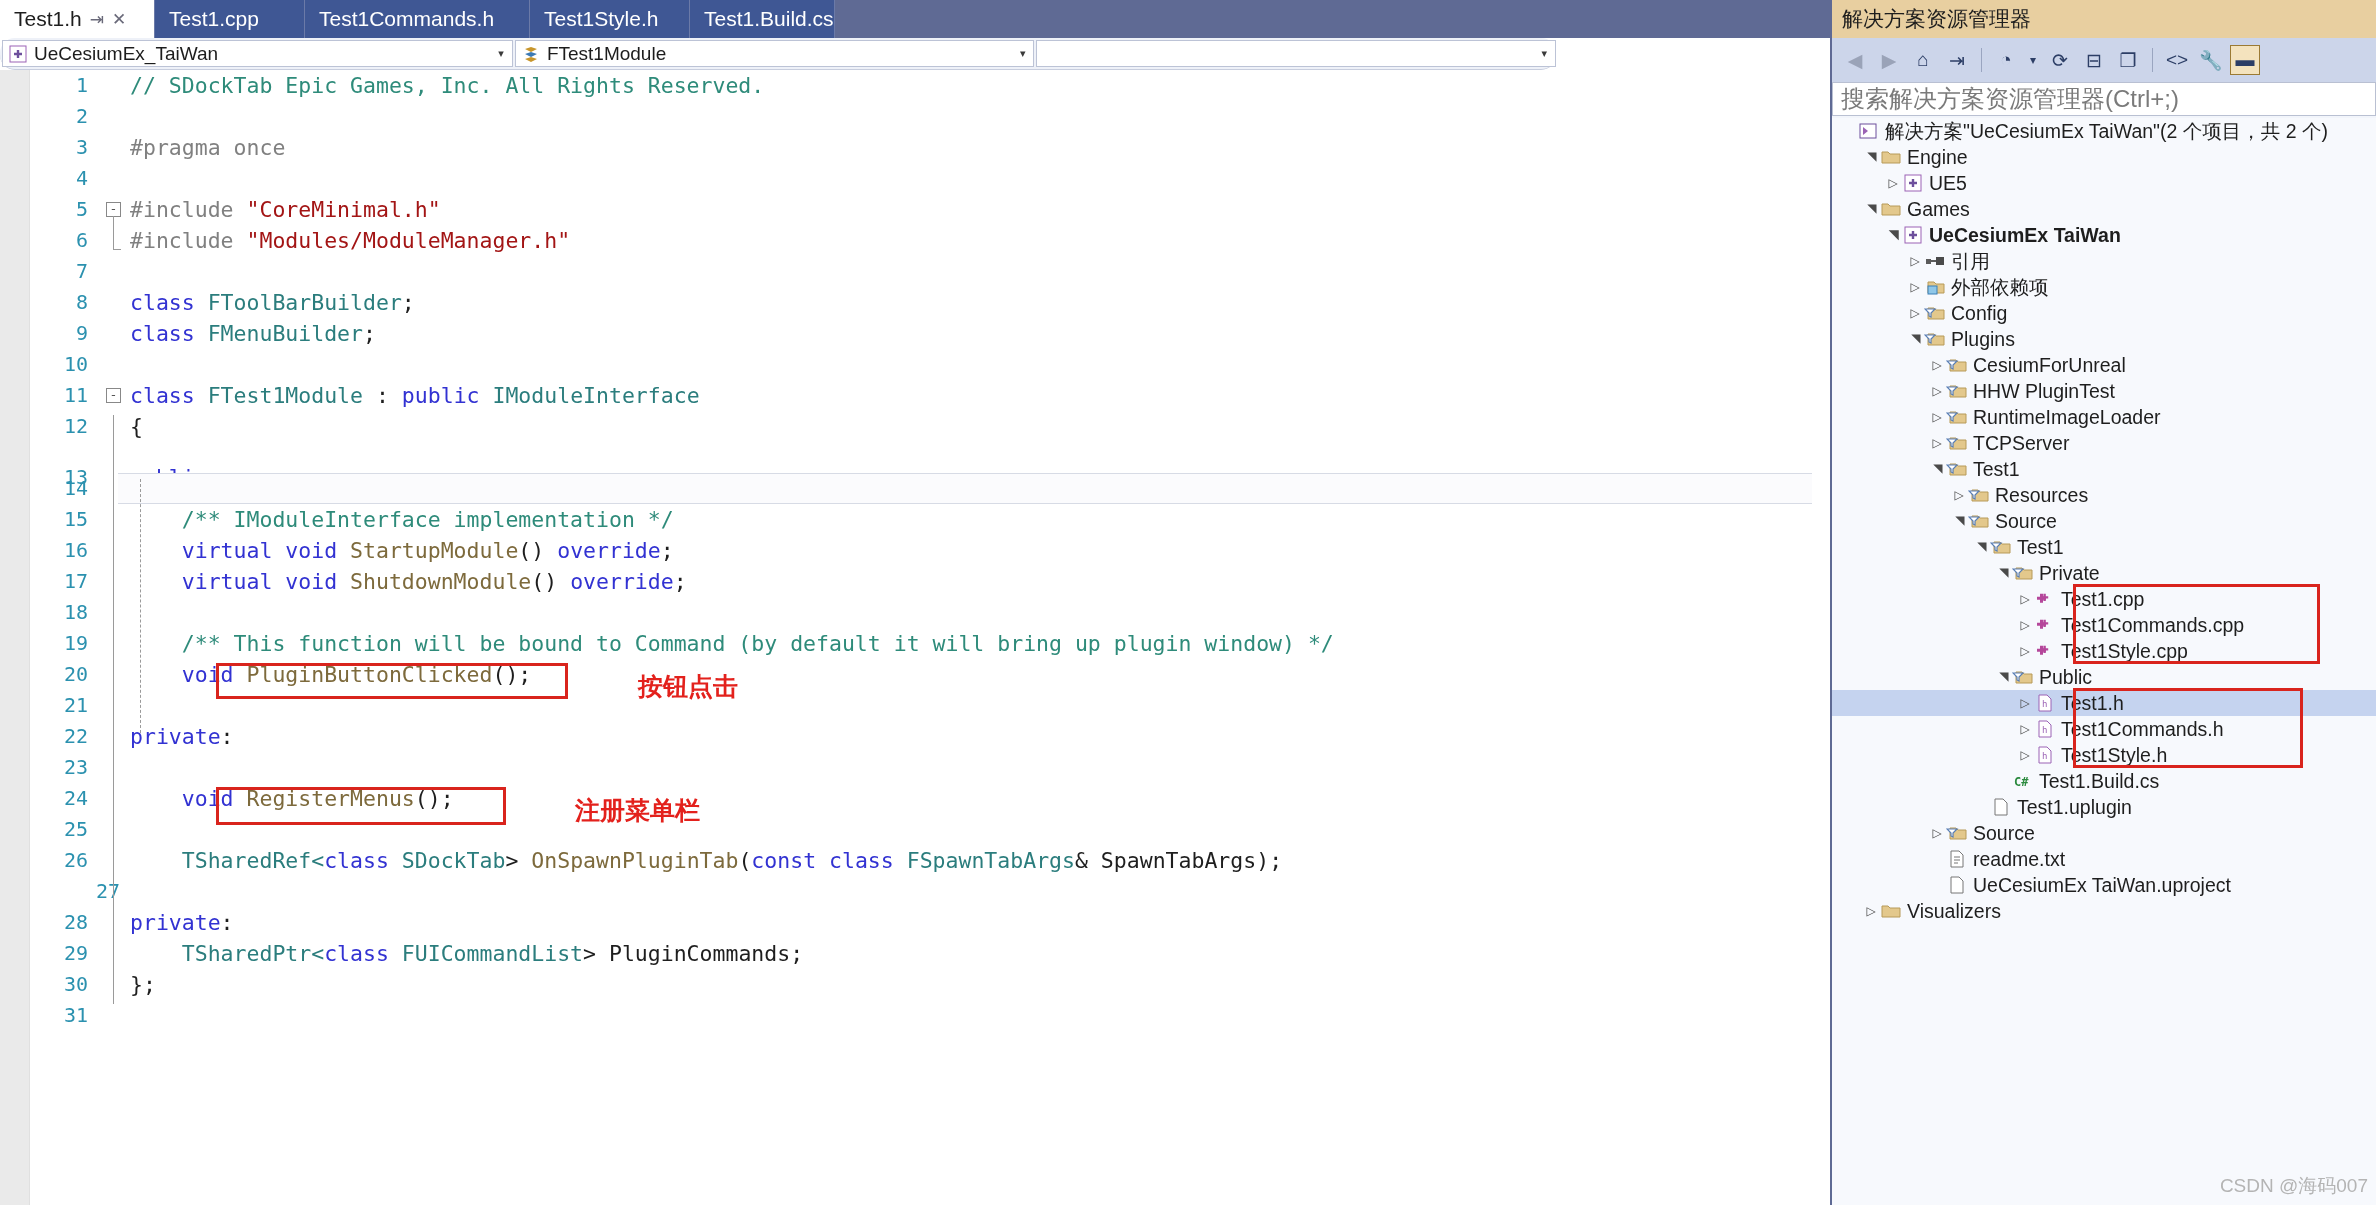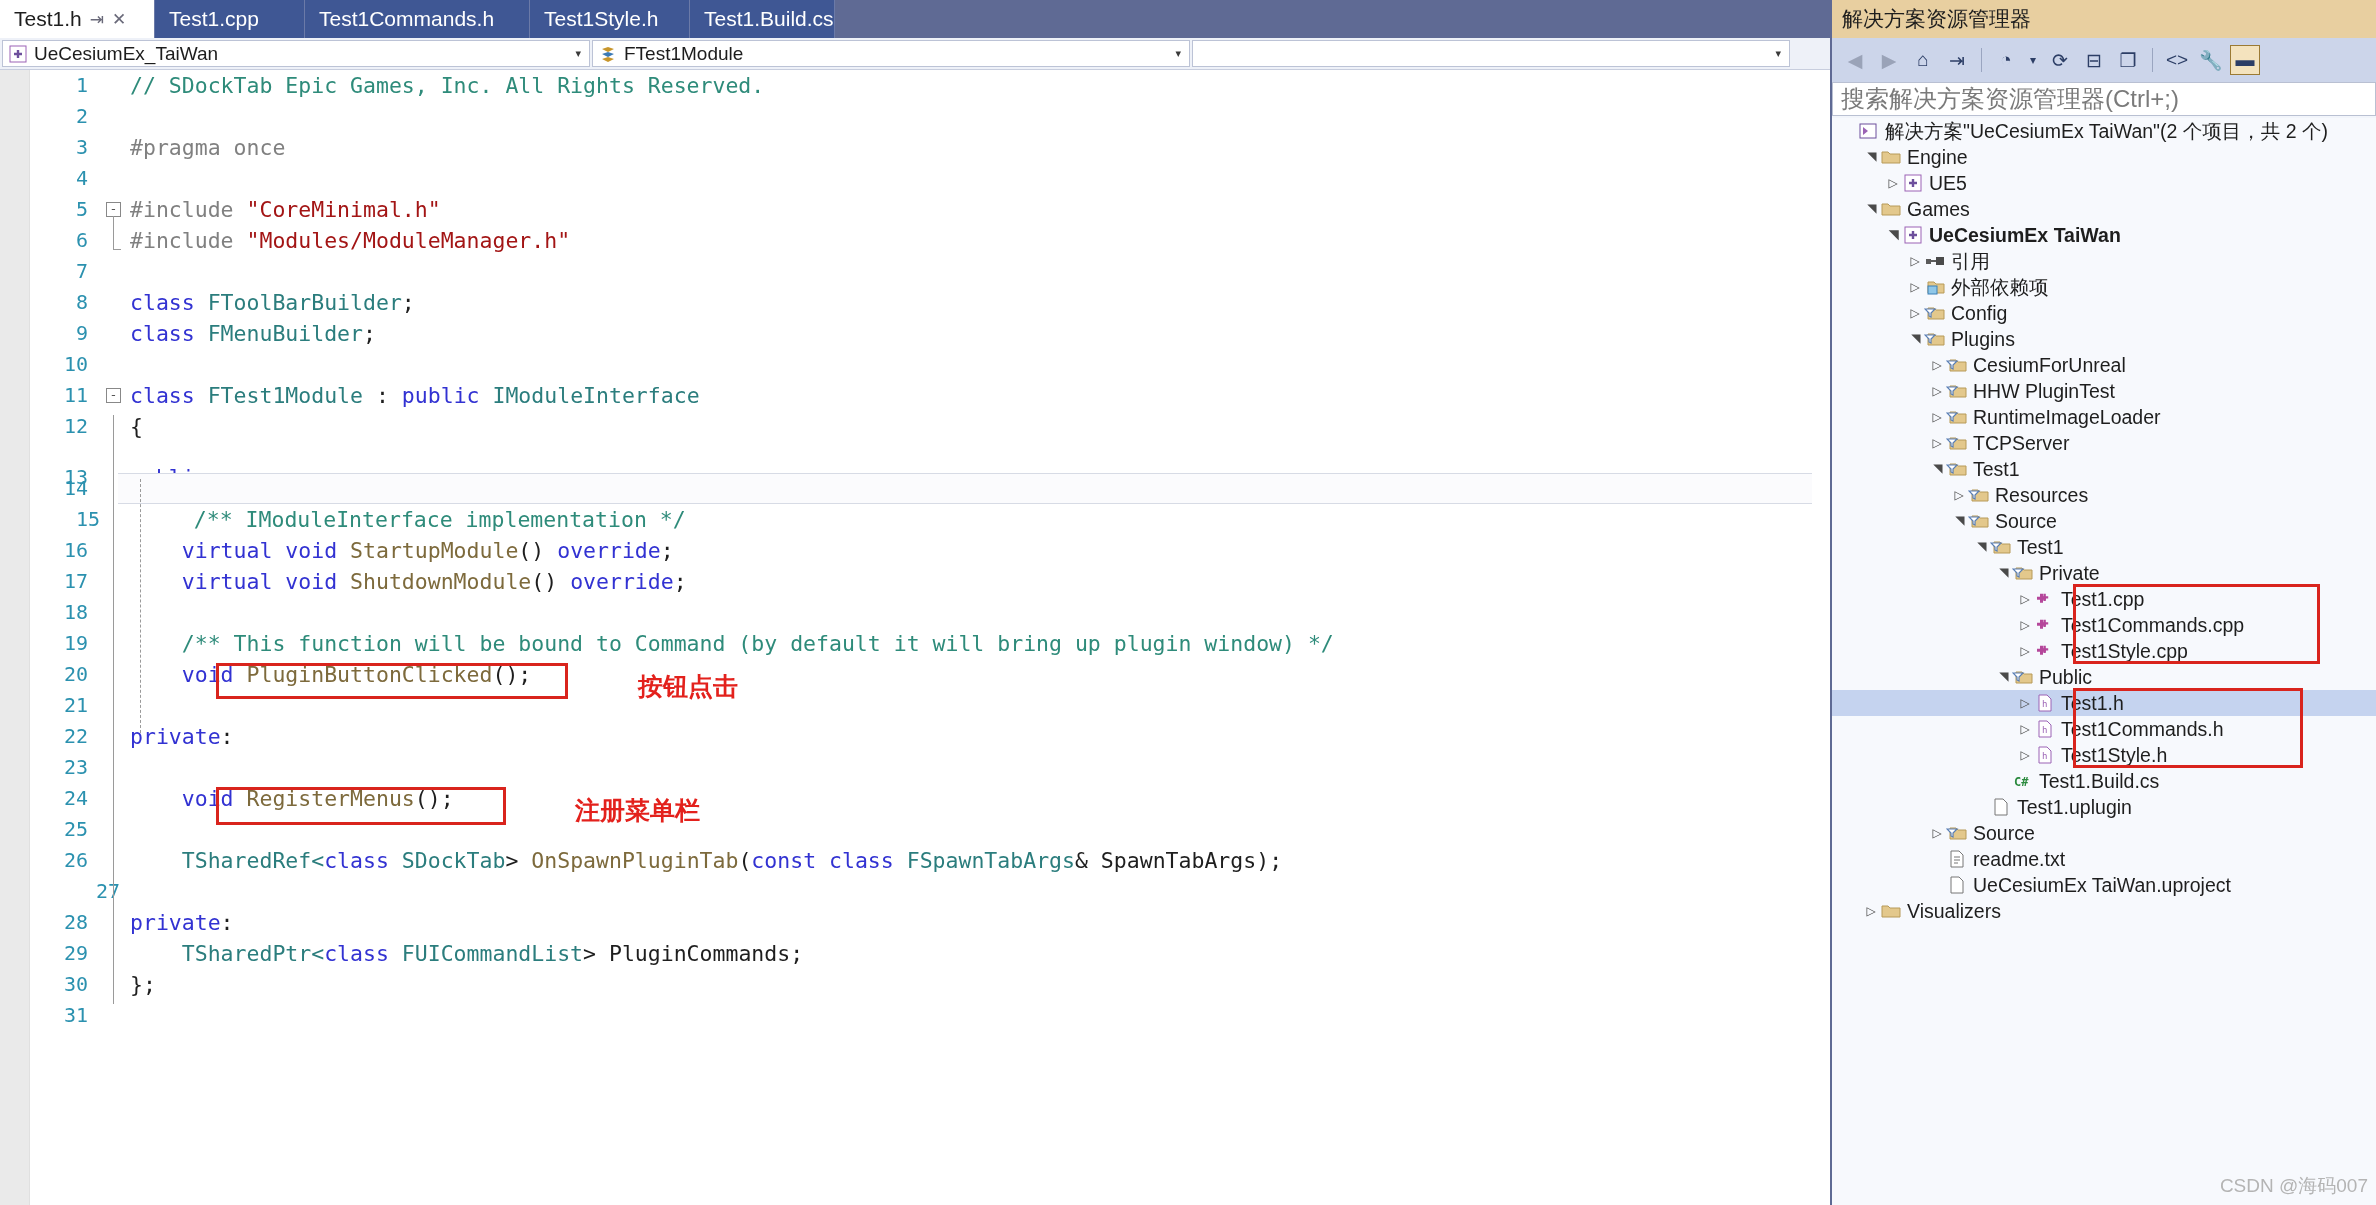--- a/index.html
+++ b/index.html
@@ -31,23 +31,23 @@
   .tab.active .pin, .tab.active .close{ color:#6a6a7a; }
   #tabstrip-right{
     position:absolute; right:0; top:0; height:38px;
     display:flex; align-items:center; gap:14px; padding-right:10px;
     color:#e8ecf6; font-size:16px;
   }
   #tabstrip-right .gl{ cursor:default; }
 
   
   #navbar{
-    position:absolute; left:0; top:38px; width:1830px; height:32px;
+    position:absolute; left:0; top:38px; width:1556px; height:32px;
     background:#eef1f8; border-bottom:1px solid #c8cede;
-    display:flex; align-items:stretch;
+    display:flex; align-items:stretch;border-radius:15px;
   }
   .navsel{
     display:flex; align-items:center; gap:7px;
     background:#ffffff; border:1px solid #bcc3d6; margin:2px 0 2px 2px;
     font-size:19px; color:#1c1c1c; padding:0 6px;
     position:relative;
   }
   .navsel .caret{ position:absolute; right:8px; font-size:11px; color:#3a3a3a;}
   #nav-class{ width:588px; }
   #nav-member{ width:598px; }
@@ -250,21 +250,21 @@
       <div class="line" style="top: 124px; position: absolute; left: 0px; right: 0px;"><span class="ln">5</span><span class="fold">-</span><span class="lt"><span class="c-pre">#include </span><span class="c-str">"CoreMinimal.h"</span></span></div>
       <div class="line" style="top: 155px; position: absolute; left: 0px; right: 0px;"><span class="ln">6</span><span class="lt"><span class="c-pre">#include </span><span class="c-str">"Modules/ModuleManager.h"</span></span></div>
       <div class="line" style="top: 186px; position: absolute; left: 0px; right: 0px;"><span class="ln">7</span><span class="lt"></span></div>
       <div class="line" style="top: 217px; position: absolute; left: 0px; right: 0px;"><span class="ln">8</span><span class="lt"><span class="c-kw">class </span><span class="c-typ">FToolBarBuilder</span><span class="c-pl">;</span></span></div>
       <div class="line" style="top: 248px; position: absolute; left: 0px; right: 0px;"><span class="ln">9</span><span class="lt"><span class="c-kw">class </span><span class="c-typ">FMenuBuilder</span><span class="c-pl">;</span></span></div>
       <div class="line" style="top: 279px; position: absolute; left: 0px; right: 0px;"><span class="ln">10</span><span class="lt"></span></div>
       <div class="line" style="top: 310px; position: absolute; left: 0px; right: 0px;"><span class="ln">11</span><span class="fold">-</span><span class="lt"><span class="c-kw">class </span><span class="c-typ">FTest1Module</span><span class="c-pl"> : </span><span class="c-kw">public </span><span class="c-typ">IModuleInterface</span></span></div>
       <div class="line" style="top: 341px; position: absolute; left: 0px; right: 0px;"><span class="ln">12</span><span class="lt"><span class="c-pl">{</span></span></div>
       <div class="line" style="top: 392px; position: absolute; left: 0px; right: 0px;"><span class="ln">13</span><span class="lt"><span class="c-kw">public</span><span class="c-pl">:</span></span></div>
       <div class="line" style="top: 403px; position: absolute; left: 0px; right: 0px;"><div class="cursorline" style="top: 0px;"></div><span class="ln">14</span><span class="lt"></span></div>
-      <div class="line" style="top: 434px; position: absolute; left: 0px; right: 0px; margin-left: 12px;"><span class="ln">15</span><span class="lt"><span class="c-cmt">    /** IModuleInterface implementation */</span></span></div>
+      <div class="line" style="top: 434px; position: absolute; left: 0px; right: 0px;"><span class="ln">15</span><span class="lt"><span class="c-cmt">    /** IModuleInterface implementation */</span></span></div>
       <div class="line" style="top: 465px; position: absolute; left: 0px; right: 0px;"><span class="ln">16</span><span class="lt"><span class="c-kw">    virtual void </span><span class="c-fn">StartupModule</span><span class="c-pl">() </span><span class="c-kw">override</span><span class="c-pl">;</span></span></div>
       <div class="line" style="top: 496px; position: absolute; left: 0px; right: 0px;"><span class="ln">17</span><span class="lt"><span class="c-kw">    virtual void </span><span class="c-fn">ShutdownModule</span><span class="c-pl">() </span><span class="c-kw">override</span><span class="c-pl">;</span></span></div>
       <div class="line" style="top: 527px; position: absolute; left: 0px; right: 0px;"><span class="ln">18</span><span class="lt"></span></div>
       <div class="line" style="top: 558px; position: absolute; left: 0px; right: 0px;"><span class="ln">19</span><span class="lt"><span class="c-cmt">    /** This function will be bound to Command (by default it will bring up plugin window) */</span></span></div>
       <div class="line" style="top: 589px; position: absolute; left: 0px; right: 0px;"><span class="ln">20</span><span class="lt"><span class="c-kw">    void </span><span class="c-fn">PluginButtonClicked</span><span class="c-pl">();</span></span></div>
       <div class="line" style="top: 620px; position: absolute; left: 0px; right: 0px;"><span class="ln">21</span><span class="lt"></span></div>
       <div class="line" style="top: 651px; position: absolute; left: 0px; right: 0px;"><span class="ln">22</span><span class="lt"><span class="c-kw">private</span><span class="c-pl">:</span></span></div>
       <div class="line" style="top: 682px; position: absolute; left: 0px; right: 0px;"><span class="ln">23</span><span class="lt"></span></div>
       <div class="line" style="top: 713px; position: absolute; left: 0px; right: 0px;"><span class="ln">24</span><span class="lt"><span class="c-kw">    void </span><span class="c-fn">RegisterMenus</span><span class="c-pl">();</span></span></div>
       <div class="line" style="top: 744px; position: absolute; left: 0px; right: 0px;"><span class="ln">25</span><span class="lt"></span></div>

